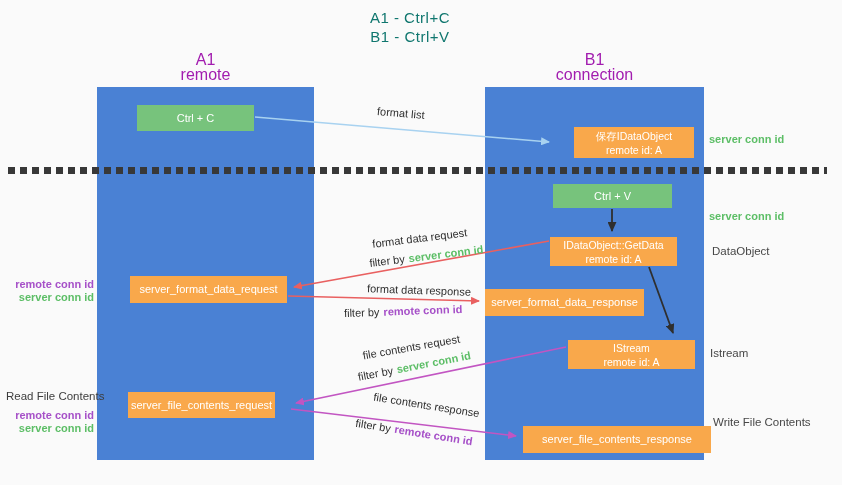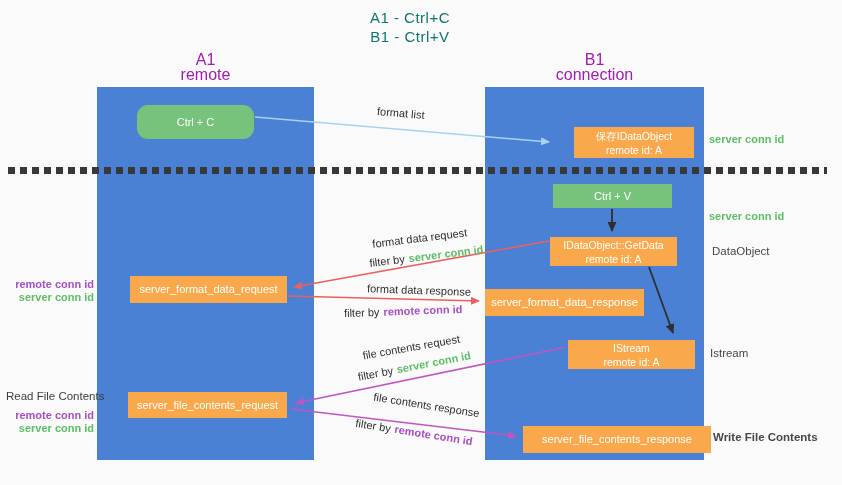--- a/index.html
+++ b/index.html
@@ -108,27 +108,27 @@
     </defs>
     <line class="ln-blue" x1="255" y1="117" x2="549" y2="142" marker-end="url(#m-blue)"></line>
     <line class="ln-black" x1="612" y1="209" x2="612" y2="231" marker-end="url(#m-black)"></line>
     <line class="ln-black" x1="649" y1="267" x2="673" y2="333" marker-end="url(#m-black)"></line>
     <line class="ln-red" x1="549" y1="241" x2="294" y2="287" marker-end="url(#m-red)"></line>
     <line class="ln-red" x1="288" y1="296" x2="479" y2="301" marker-end="url(#m-red)"></line>
     <line class="ln-mag" x1="566" y1="347" x2="296" y2="403" marker-end="url(#m-mag)"></line>
     <line class="ln-mag" x1="291" y1="409" x2="516" y2="436" marker-end="url(#m-mag)"></line>
   </svg>
 
-  <div class="box green" style="left:137px;top:105px;width:117px;height:34px;border-radius:11px;">
+  <div class="box green" style="left:137px;top:105px;width:117px;height:26px;">
     <div>Ctrl + C</div>
   </div>
   <div class="box orange" style="left:130px;top:276px;width:157px;height:27px;">
     <div>server_format_data_request</div>
   </div>
-  <div class="box orange" style="left:128px;top:392px;width:159px;height:26px;">
+  <div class="box orange" style="left:128px;top:392px;width:147px;height:26px;">
     <div>server_file_contents_request</div>
   </div>
 
   <div class="box orange two-line" style="left:553px;top:127px;width:120px;height:31px;margin-left:21px;">
     <div>保存IDataObject</div>
     <div>remote id: A</div>
   </div>
   <div class="box green" style="left:553px;top:184px;width:119px;height:24px;">
     <div>Ctrl + V</div>
   </div>
@@ -144,21 +144,21 @@
     <div>remote id: A</div>
   </div>
   <div class="box orange" style="left:523px;top:426px;width:188px;height:27px;">
     <div>server_file_contents_response</div>
   </div>
 
   <div class="ann ann-green" style="left:709px;top:133px;">server conn id</div>
   <div class="ann ann-green" style="left:709px;top:210px;">server conn id</div>
   <div class="ann ann-gray" style="left:712px;top:245px;">DataObject</div>
   <div class="ann ann-gray" style="left:710px;top:347px;">Istream</div>
-  <div class="ann ann-gray" style="left:713px;top:431px;font-weight:bold;">Write File Contents</div>
+  <div class="ann ann-gray" style="left:713px;top:416px;">Write File Contents</div>
 
   <div class="ann ann-purple left-col" style="top:278px;">remote conn id</div>
   <div class="ann ann-green left-col" style="top:291px;">server conn id</div>
   <div class="ann ann-dark" style="left:6px;top:390px;">Read File Contents</div>
   <div class="ann ann-purple left-col" style="top:409px;">remote conn id</div>
   <div class="ann ann-green left-col" style="top:422px;">server conn id</div>
 
   <div class="flow-label" style="left:377px;top:107px;transform:rotate(5deg);">format list</div>
 
   <div class="flow-label" style="left:372px;top:232px;transform:rotate(-7deg);">format data request</div>

